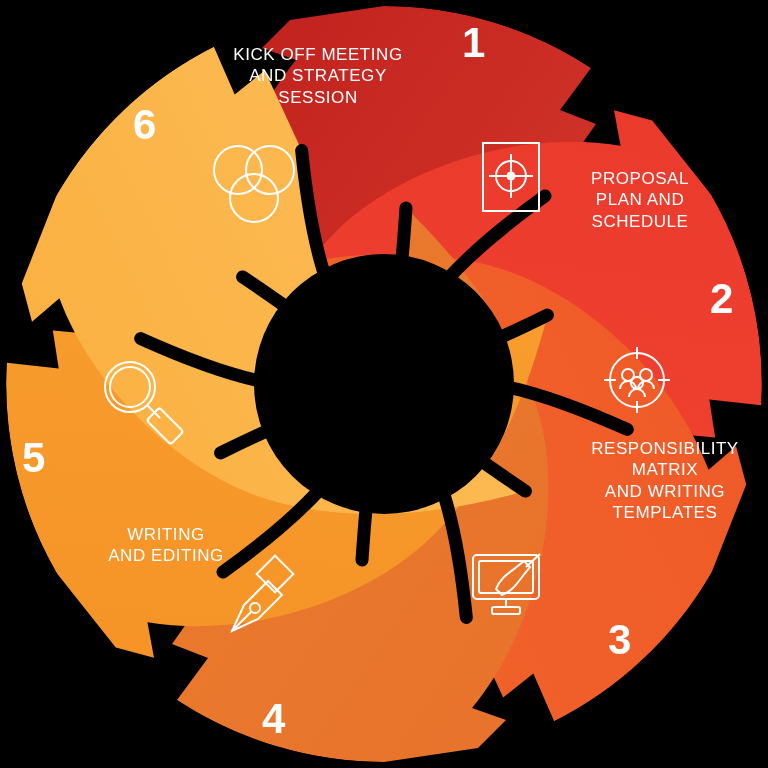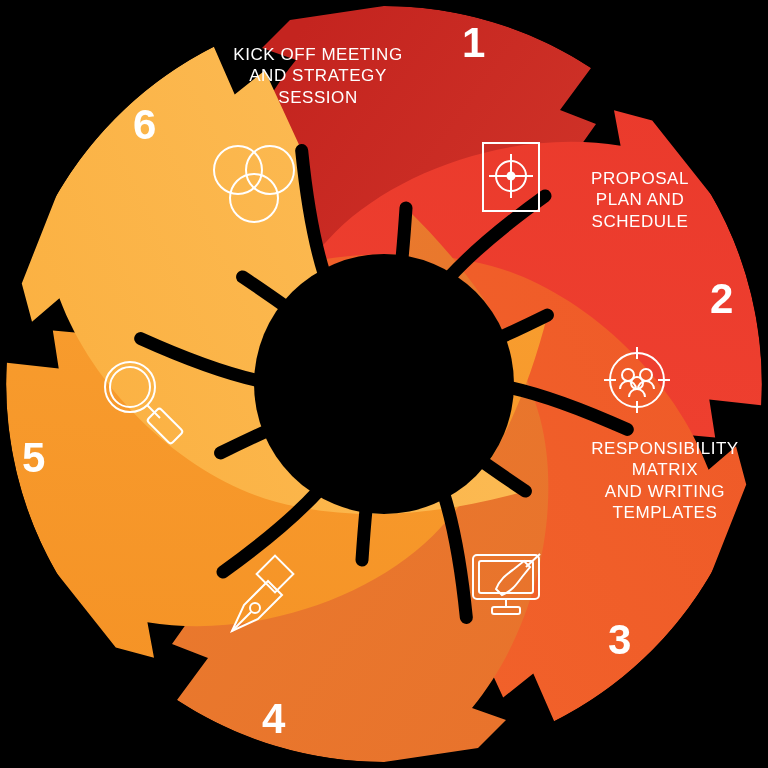--- a/index.html
+++ b/index.html
@@ -214,20 +214,22 @@
     <svg width="84" height="72" viewBox="0 0 84 72" fill="none" stroke="#fff" stroke-width="2">
       <rect x="3" y="4" width="66" height="44" rx="4"></rect>
       <rect x="9" y="10" width="54" height="32" rx="2"></rect>
       <line x1="36" y1="48" x2="36" y2="56"></line>
       <rect x="22" y="56" width="28" height="7" rx="2"></rect>
       <path d="M26 38 c4-10 10-14 18-20 l10-8 6 6 -8 10 c-6 8-10 14-20 18 z"></path>
       <line x1="56" y1="16" x2="70" y2="3"></line>
     </svg>
   </div>
 
+  <div class="seg-label" style="left:68px;top:524px;width:196px;">WRITING
+AND EDITING</div>
   <div class="seg-num" style="left:22px;top:437px;">5</div>
   <div class="seg-icon" style="left:218px;top:555px;">
     <svg width="80" height="84" viewBox="0 0 80 84" fill="none" stroke="#fff" stroke-width="2">
       <rect x="44" y="6" width="26" height="26" transform="rotate(45 57 19)"></rect>
       <path d="M50 26 L26 50 L14 76 L40 64 L64 40 Z"></path>
       <circle cx="37" cy="53" r="5"></circle>
       <line x1="33" y1="57" x2="14" y2="76"></line>
     </svg>
   </div>
 

